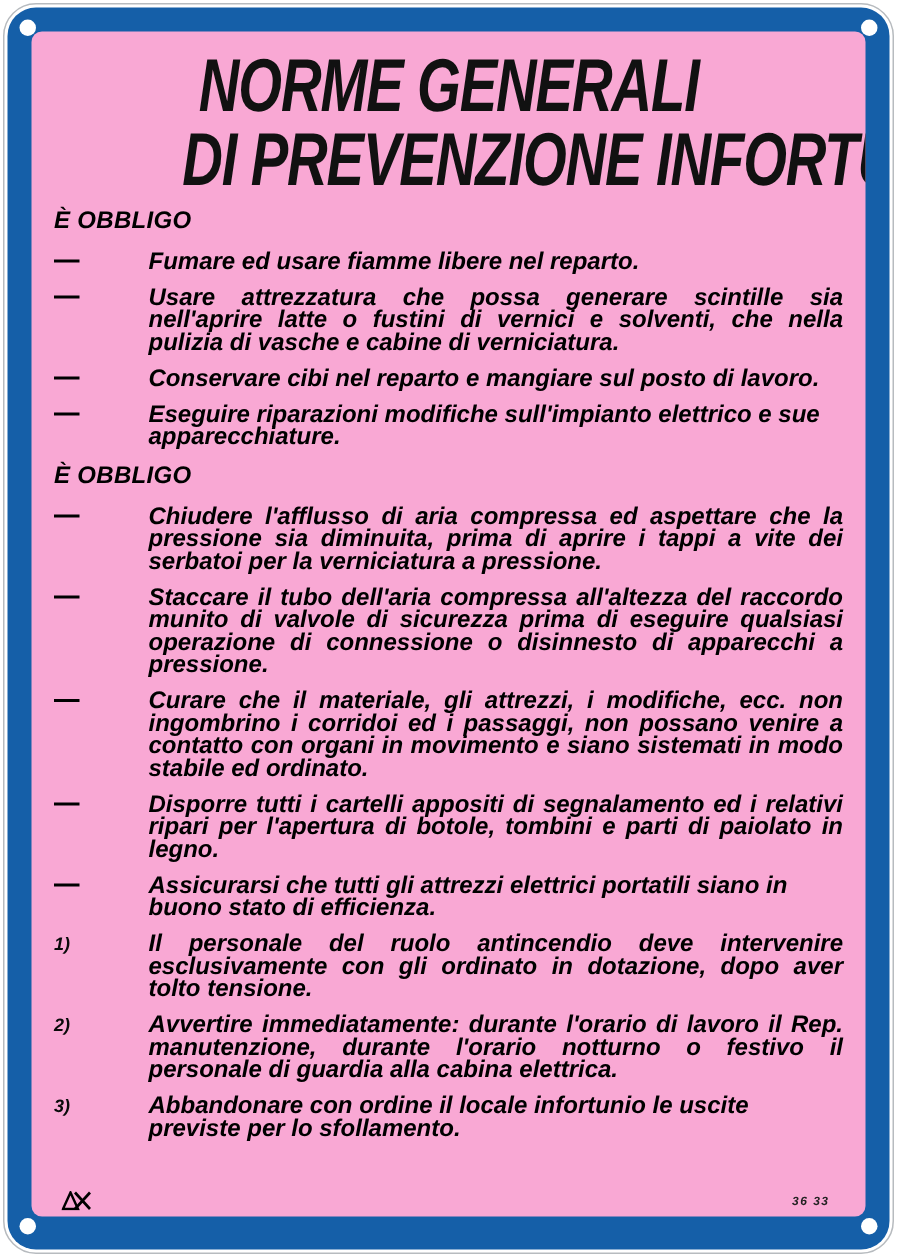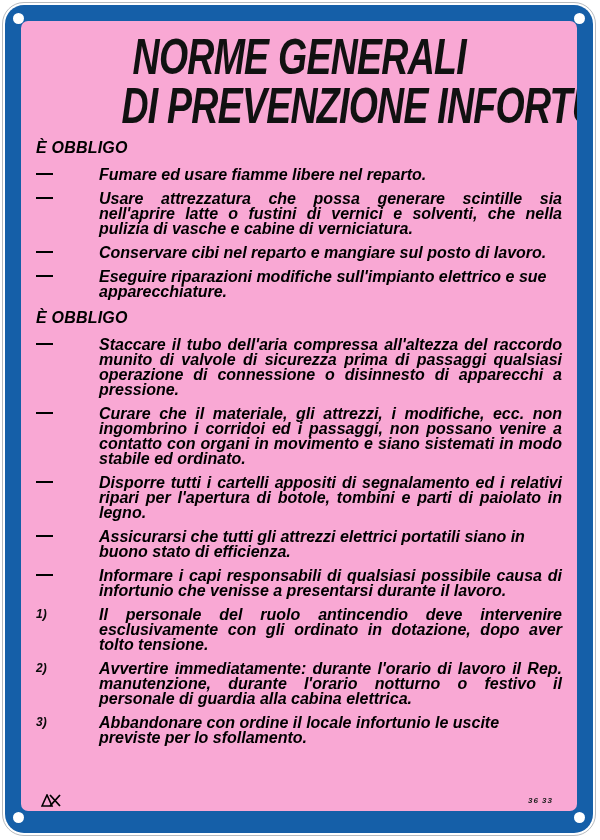--- a/index.html
+++ b/index.html
@@ -119,45 +119,45 @@
             </span>
           <p class="itext single">Eseguire riparazioni  modifiche sull'impianto elettrico e sue apparecchiature.</p>
         </div>
 
         <h3 class="sec-heading">È OBBLIGO</h3>
 
         <div class="item">
           <span class="marker">
               <span class="dash"></span>
             </span>
-          <p class="itext">Staccare il tubo dell'aria compressa all'altezza del raccordo munito di valvole di sicurezza prima di passaggi qualsiasi operazione di connessione o disinnesto di apparecchi a pressione.</p>
+          <p class="itext">Chiudere l'afflusso di aria compressa ed aspettare che la pressione sia diminuita, prima di aprire i tappi a vite dei serbatoi per la verniciatura a pressione.</p>
+        </div>
+        <div class="item">
+          <span class="marker">
+              <span class="dash"></span>
+            </span>
+          <p class="itext">Staccare il tubo dell'aria compressa all'altezza del raccordo munito di valvole di sicurezza prima di eseguire qualsiasi operazione di connessione o disinnesto di apparecchi a pressione.</p>
         </div>
         <div class="item">
           <span class="marker">
               <span class="dash"></span>
             </span>
           <p class="itext">Curare che il materiale, gli attrezzi, i modifiche, ecc. non ingombrino i corridoi ed i passaggi, non possano venire a contatto con organi in movimento e siano sistemati in modo stabile ed ordinato.</p>
         </div>
         <div class="item">
           <span class="marker">
               <span class="dash"></span>
             </span>
           <p class="itext">Disporre tutti i cartelli appositi di segnalamento ed i relativi ripari per l'apertura di botole, tombini e parti di paiolato in legno.</p>
         </div>
         <div class="item">
           <span class="marker">
               <span class="dash"></span>
             </span>
           <p class="itext single">Assicurarsi che tutti gli attrezzi elettrici portatili siano in buono stato di efficienza.</p>
-        </div>
-        <div class="item">
-          <span class="marker">
-              <span class="dash"></span>
-            </span>
-          <p class="itext">Informare i capi responsabili di qualsiasi possibile causa di infortunio che venisse a presentarsi durante il lavoro.</p>
         </div>
 
 
         <div class="item">
           <span class="marker">1)</span>
           <p class="itext">Il personale del ruolo antincendio deve intervenire esclusivamente con gli ordinato in dotazione, dopo aver tolto tensione.</p>
         </div>
         <div class="item">
           <span class="marker">2)</span>
           <p class="itext">Avvertire immediatamente: durante l'orario di lavoro il Rep. manutenzione, durante l'orario notturno o festivo il personale di guardia alla cabina elettrica.</p>

